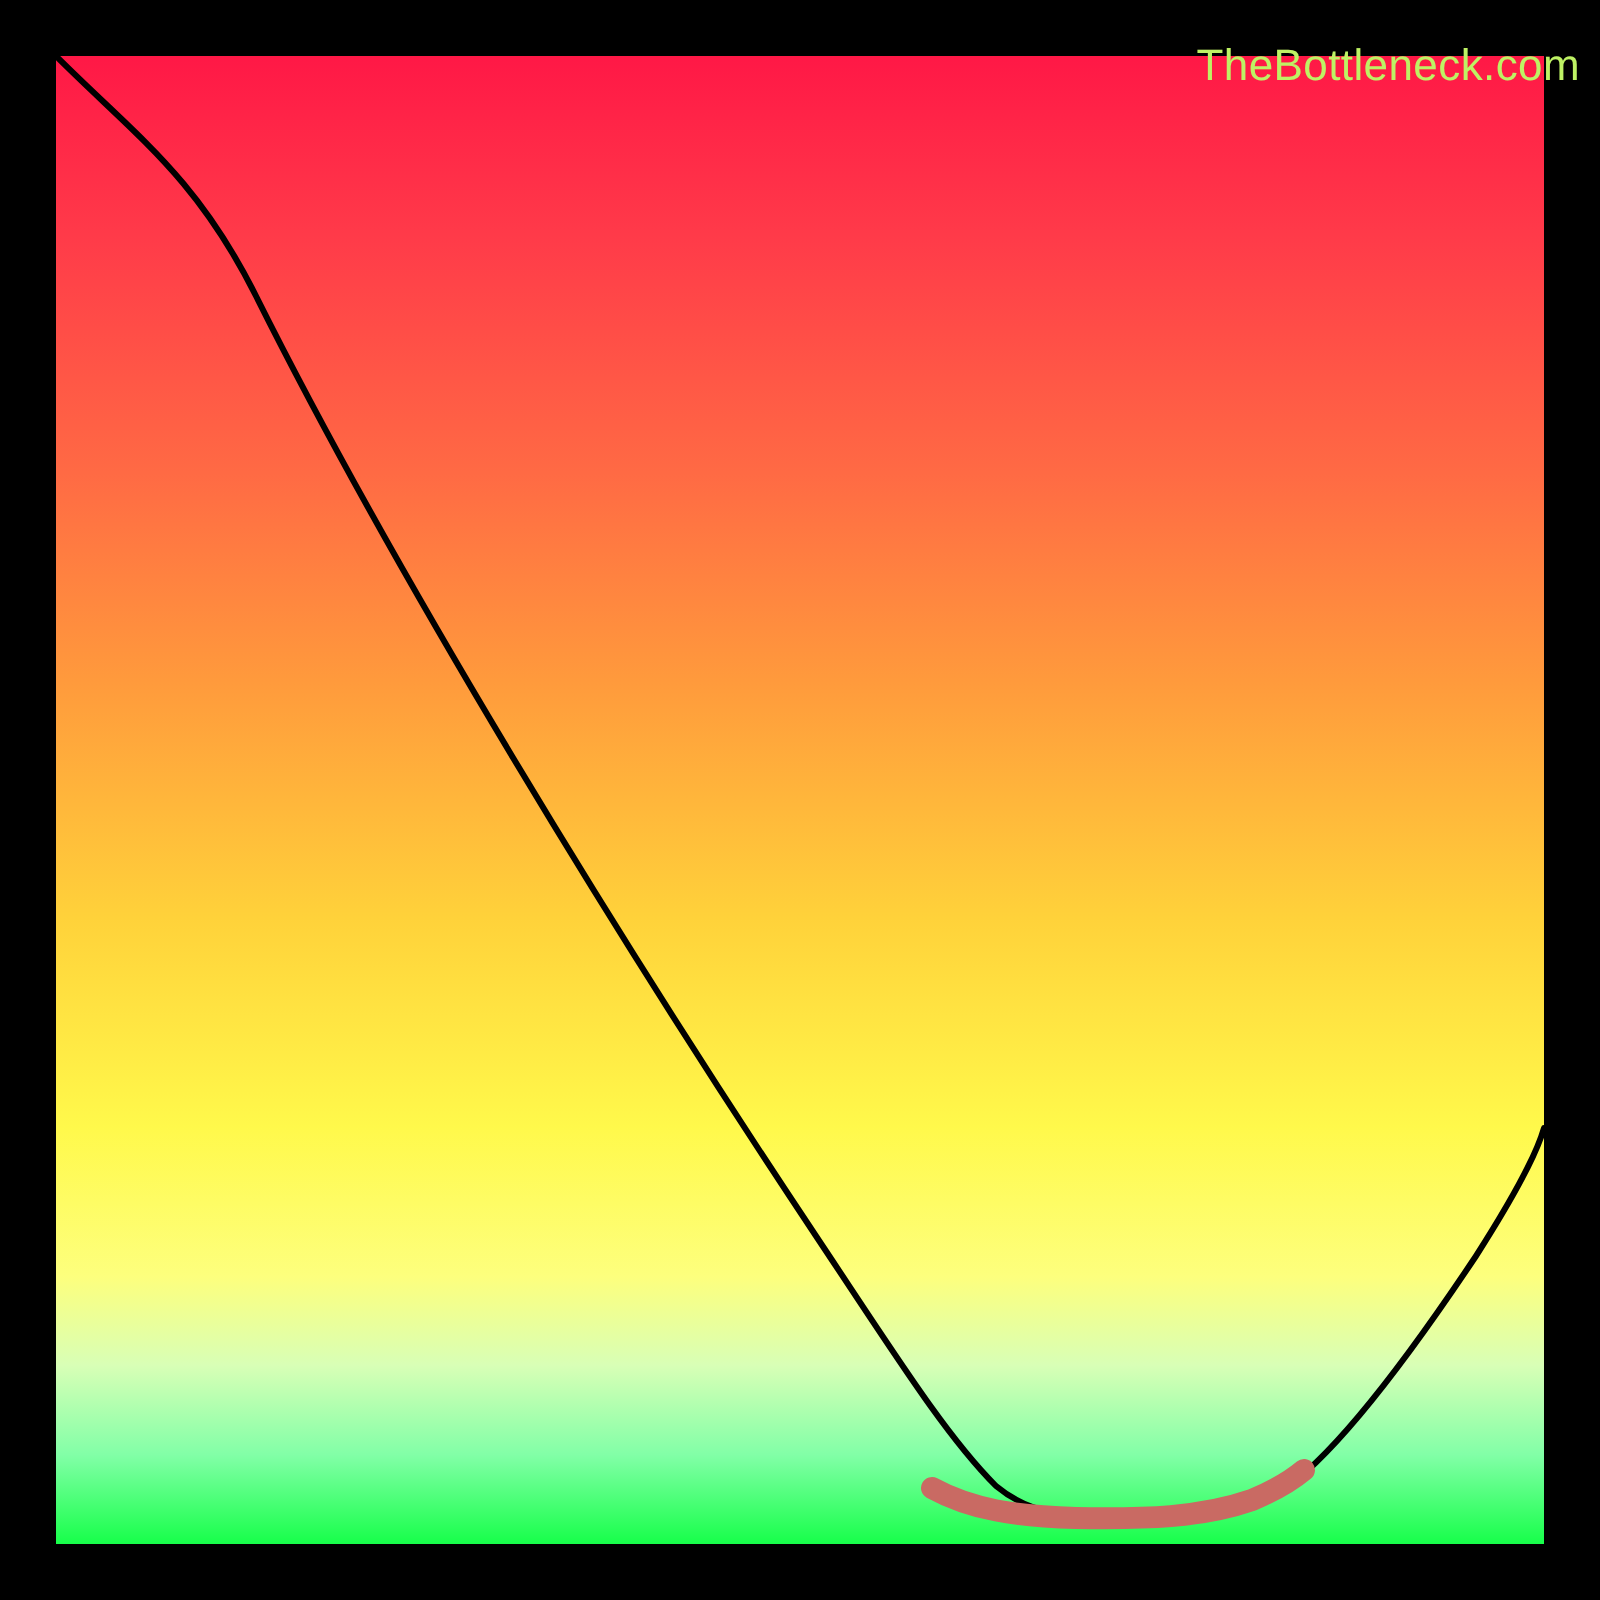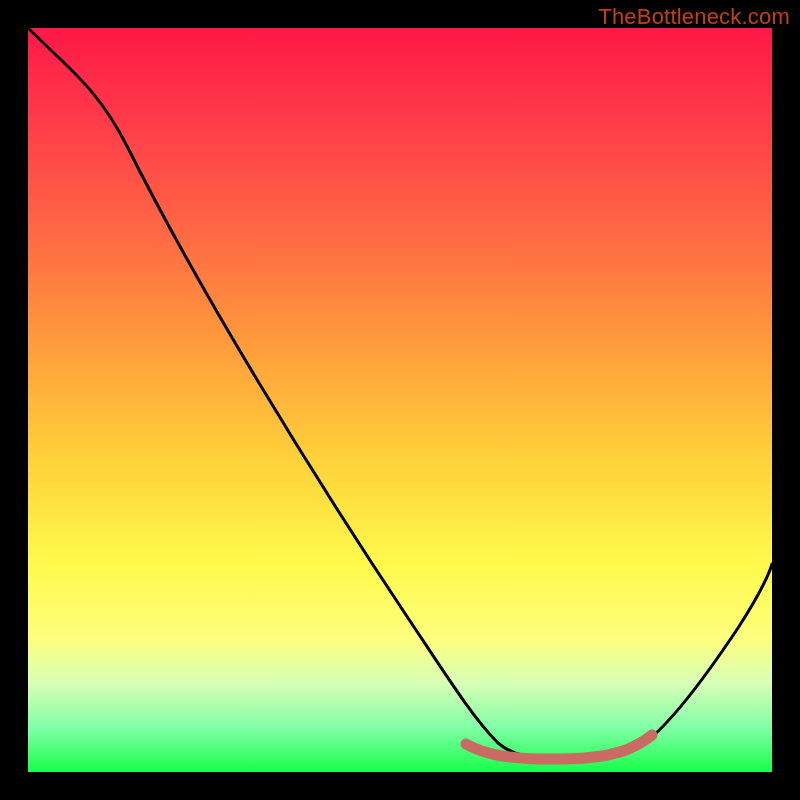--- a/index.html
+++ b/index.html
@@ -12,23 +12,23 @@
     font-family: Arial, Helvetica, sans-serif;
   }
   .frame {
     position: relative;
     width: 800px;
     height: 800px;
     background: #000;
   }
   .watermark {
     position: absolute;
-    top: 4px;
+    top: 20px;
     right: 10px;
-    color: #c2410c;
+    color: #bef264;
     font-size: 22px;
     font-weight: 500;
     letter-spacing: 0.2px;
     z-index: 5;
   }
   .plot {
     position: absolute;
     left: 28px;
     top: 28px;
     width: 744px;

